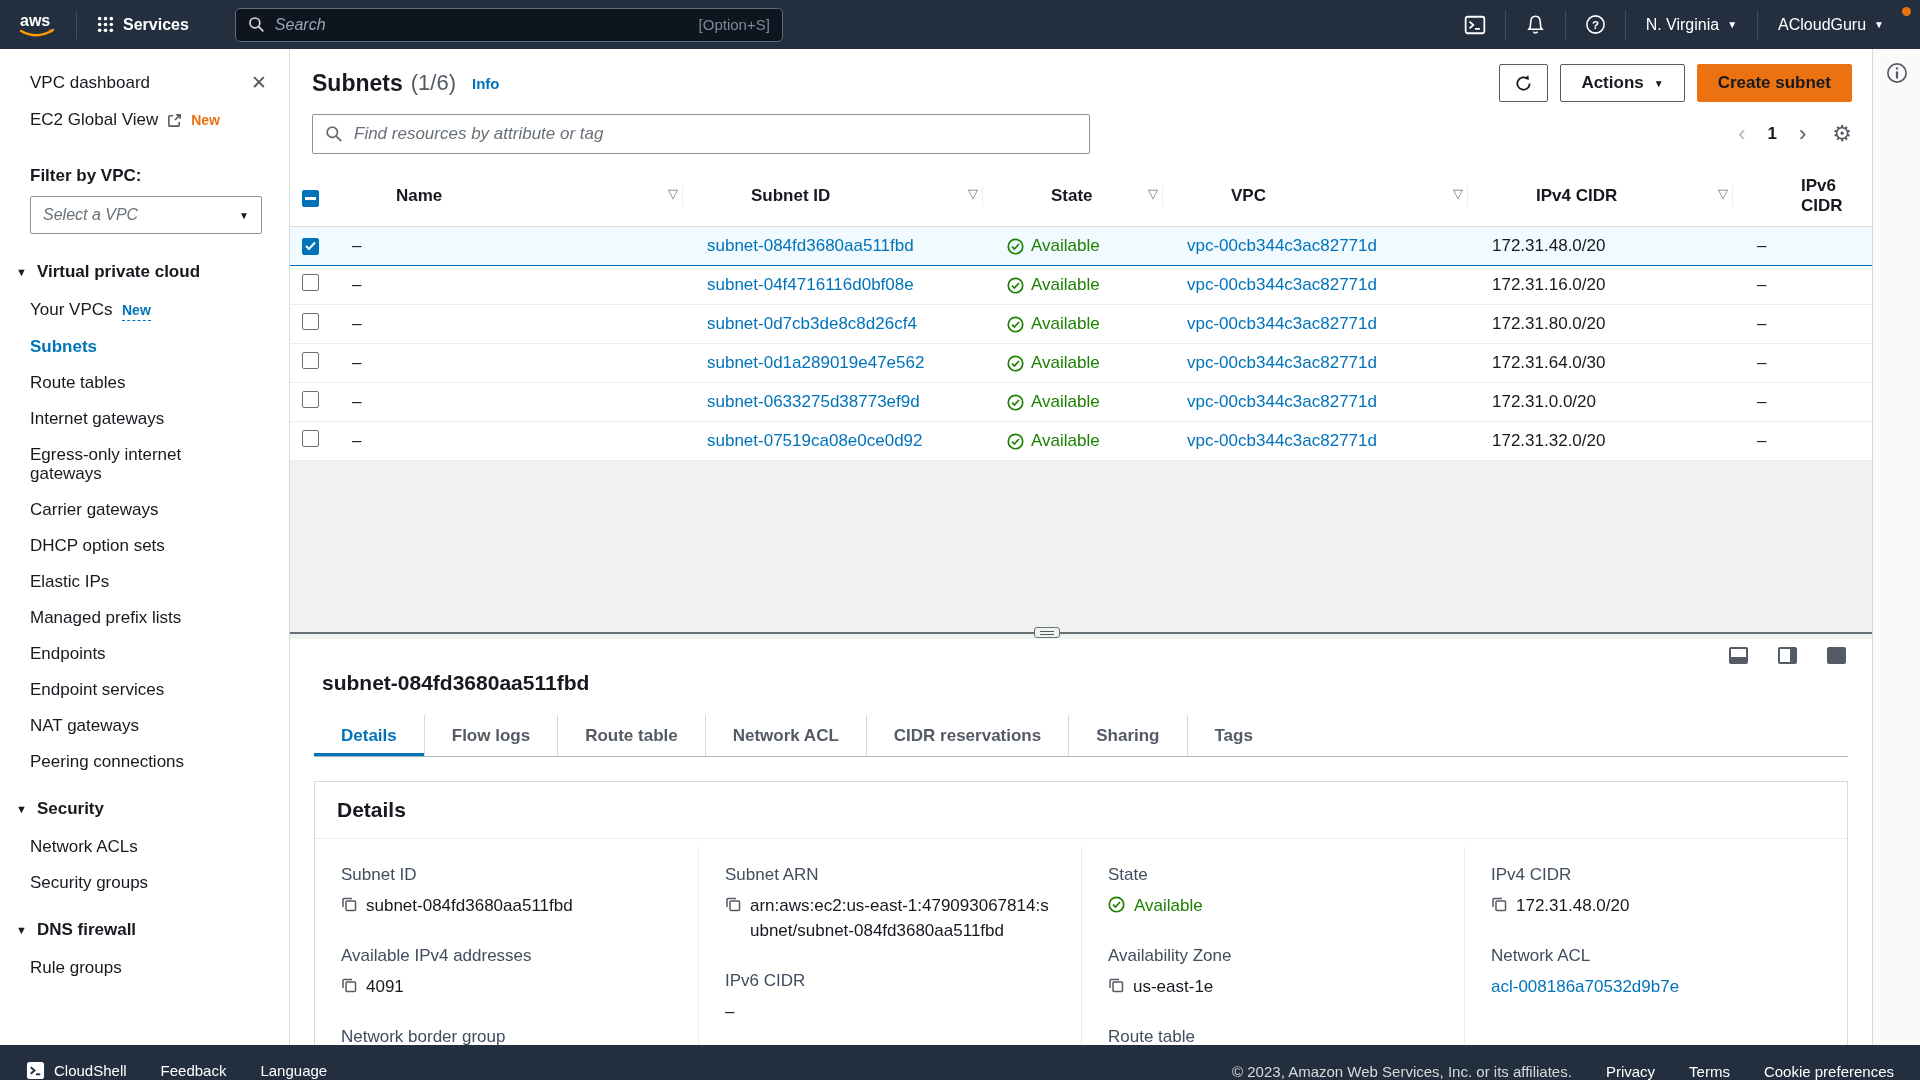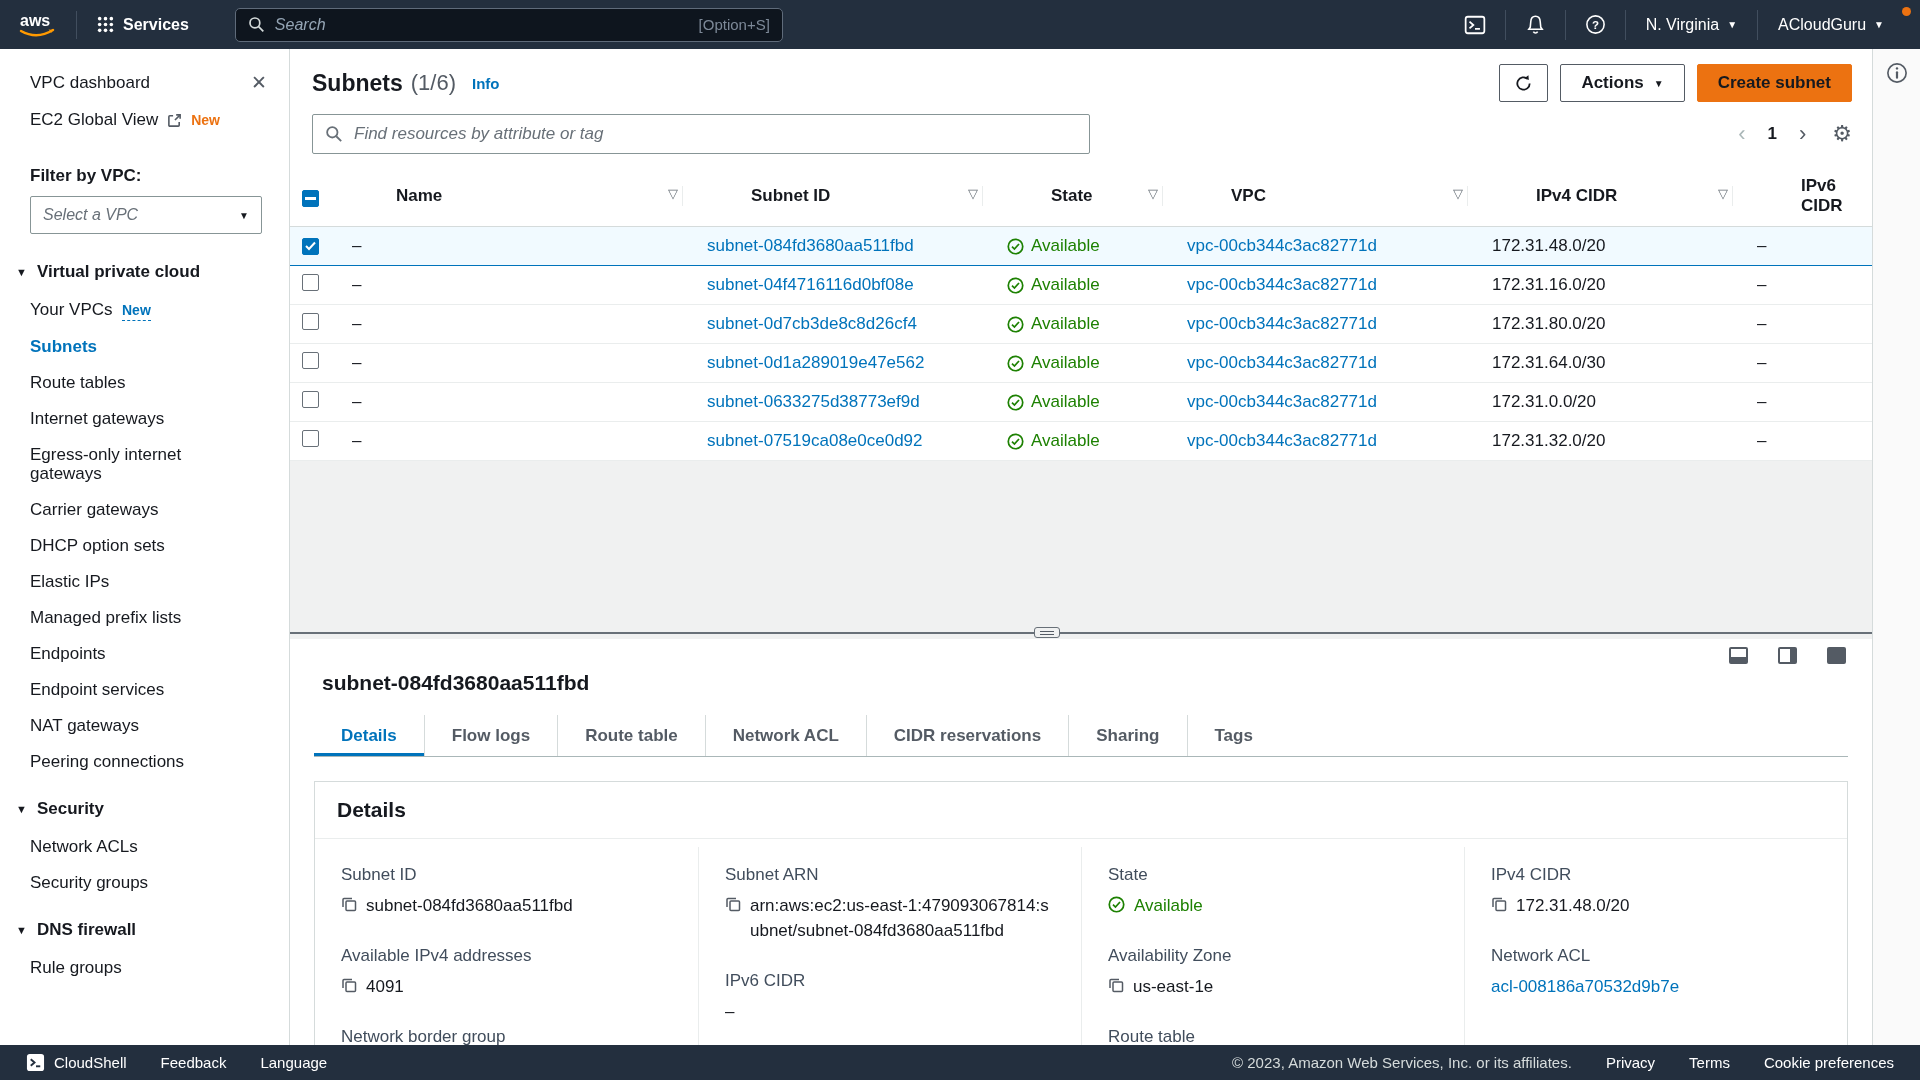--- a/index.html
+++ b/index.html
@@ -102,21 +102,21 @@
   .field { margin-bottom:28px; }
   .f-label { color:#414d5c; margin-bottom:8px; font-size:17px; }
   .f-value { display:flex; align-items:flex-start; gap:9px; font-size:17px; color:#16191f; word-break:break-all; line-height:25px; }
   .f-value a { color:#0073bb; text-decoration:none; cursor:pointer; }
   .copy-ic { flex:none; margin-top:3px; cursor:pointer; }
 
   
   .help-rail { width:48px; flex:none; background:#fafafa; border-left:1px solid #d5dbdb; display:flex; justify-content:center; padding-top:13px; }
 
   
-  .footer { height:35px; background:#232f3e; color:#fff; display:flex; align-items:center; padding:0 26px; font-size:15px; gap:34px; }
+  .footer { height:35px; background:#232f3e; color:#fff; display:flex; align-items:flex-end; padding:0 26px; font-size:15px; gap:34px; }
   .footer a { color:#fff; text-decoration:none; cursor:pointer; }
   .f-left { display:flex; align-items:center; gap:34px; }
   .f-cloudshell { display:flex; align-items:center; gap:9px; }
   .f-right { margin-left:auto; display:flex; align-items:center; gap:34px; }
   .f-copy { color:#d5dbdb; }
 </style>
 </head>
 <body>
 
 <div class="topnav">

